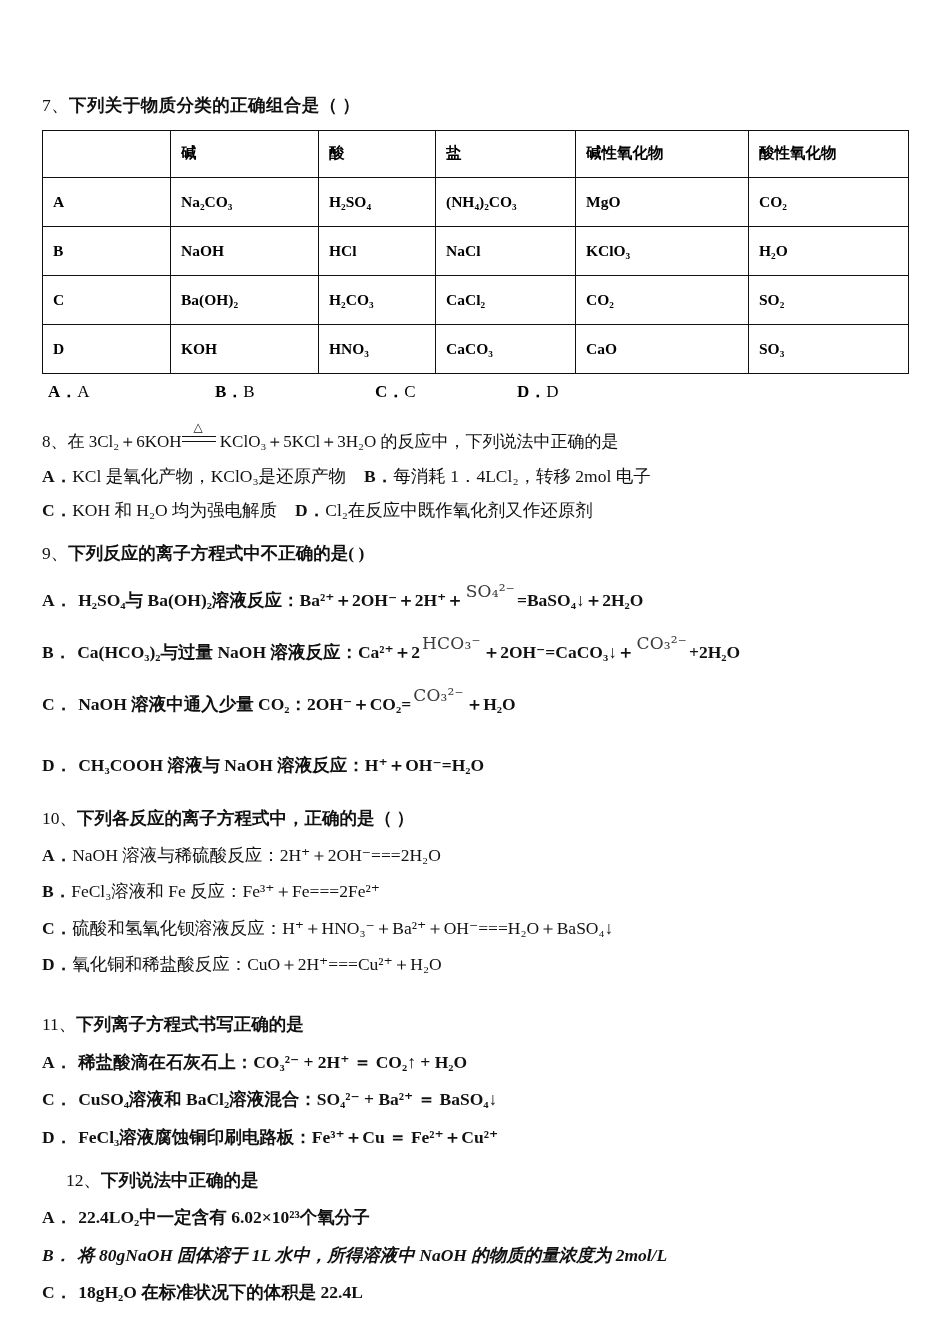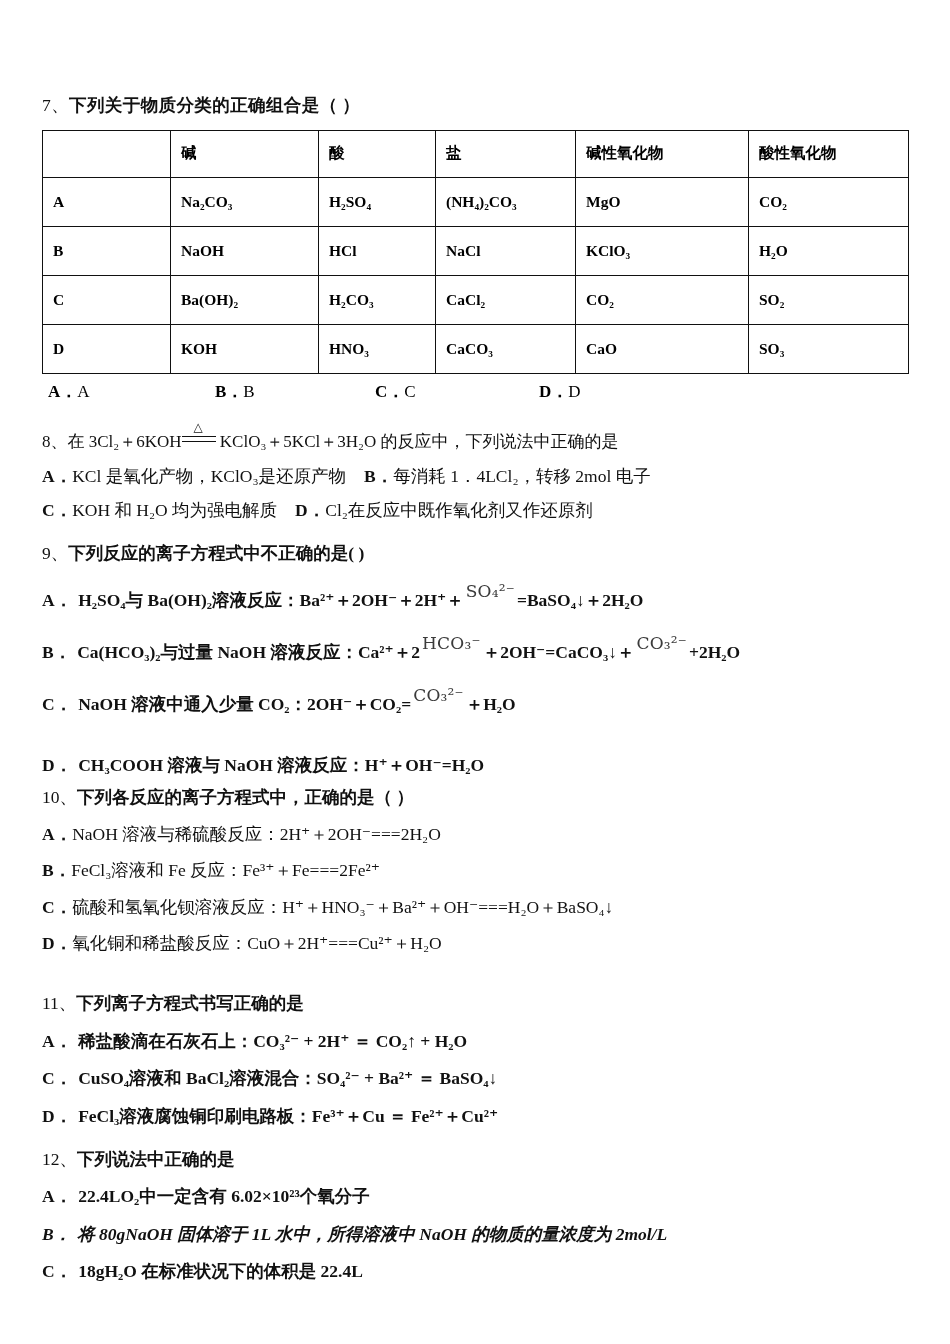--- a/index.html
+++ b/index.html
@@ -93,21 +93,21 @@
     position: absolute;
     top: 0;
     font-size: 17px;
     white-space: nowrap;
   }
   .answer-row .ans .lbl { font-weight: bold; }
   .answer-row .ans .val { font-weight: normal; }
   .ans-a { left: 6px; }
   .ans-b { left: 173px; }
   .ans-c { left: 333px; }
-  .ans-d { left: 497px; }
+  .ans-d { left: 475px; }
 
   
   .qblock { margin-top: 18px; }
   .qblock .opt { margin-top: 12px; }
 
   
   .eqobj {
     font-family: "DejaVu Serif", "Liberation Serif", serif;
     font-weight: normal;
     color: #3b3b3b;
@@ -243,21 +243,21 @@
 
     <div class="qline opt bold" style="margin-top:28px;">
       <span>C．</span><span style="display:inline-block;width:6px;"></span><span>NaOH 溶液中通入少量 CO₂：2OH⁻＋CO₂=</span><span class="eqobj">CO₃²⁻</span><span>＋H₂O</span>
     </div>
 
     <div class="qline opt bold" style="margin-top:38px;">
       <span>D．</span><span style="display:inline-block;width:6px;"></span><span>CH₃COOH 溶液与 NaOH 溶液反应：H⁺＋OH⁻=H₂O</span>
     </div>
   </div>
 
-  <div class="qblock" style="margin-top:8px;">
+  <div class="qblock" style="margin-top:29px;">
     <div class="qline" style="font-weight:bold;">
       <span style="font-weight:normal;">10</span><span style="font-weight:normal;">、</span><span>下列各反应的离子方程式中，正确的是（     ）</span>
     </div>
     <div class="qline opt" style="margin-top:13px;">
       <span class="bold">A．</span><span>NaOH 溶液与稀硫酸反应：2H⁺＋2OH⁻===2H₂O</span>
     </div>
     <div class="qline opt" style="margin-top:13px;">
       <span class="bold">B．</span><span>FeCl₃溶液和 Fe 反应：Fe³⁺＋Fe===2Fe²⁺</span>
     </div>
     <div class="qline opt" style="margin-top:13px;">
@@ -277,21 +277,21 @@
     </div>
     <div class="qline opt bold" style="margin-top:14px;">
       <span>C．</span><span style="display:inline-block;width:6px;"></span><span>CuSO₄溶液和 BaCl₂溶液混合：SO₄²⁻ + Ba²⁺ ＝ BaSO₄↓</span>
     </div>
     <div class="qline opt bold" style="margin-top:14px;">
       <span>D．</span><span style="display:inline-block;width:6px;"></span><span>FeCl₃溶液腐蚀铜印刷电路板：Fe³⁺＋Cu ＝ Fe²⁺＋Cu²⁺</span>
     </div>
   </div>
 
   <div class="qblock" style="margin-top:19px;">
-    <div class="qline" style="font-weight:bold;">
+    <div class="qline" style="font-weight:bold;margin-left:24px;">
       <span style="font-weight:normal;">12</span><span style="font-weight:normal;">、</span><span>下列说法中正确的是</span>
     </div>
     <div class="qline opt bold" style="margin-top:14px;">
       <span>A．</span><span style="display:inline-block;width:6px;"></span><span>22.4LO₂中一定含有 6.02×10²³个氧分子</span>
     </div>
     <div class="qline opt bold" style="margin-top:14px;font-style:italic;">
       <span>B．</span><span style="display:inline-block;width:6px;"></span><span>将 80gNaOH 固体溶于 1L 水中，所得溶液中 NaOH 的物质的量浓度为 2mol/L</span>
     </div>
     <div class="qline opt bold" style="margin-top:14px;">
       <span>C．</span><span style="display:inline-block;width:6px;"></span><span>18gH₂O 在标准状况下的体积是 22.4L</span>

